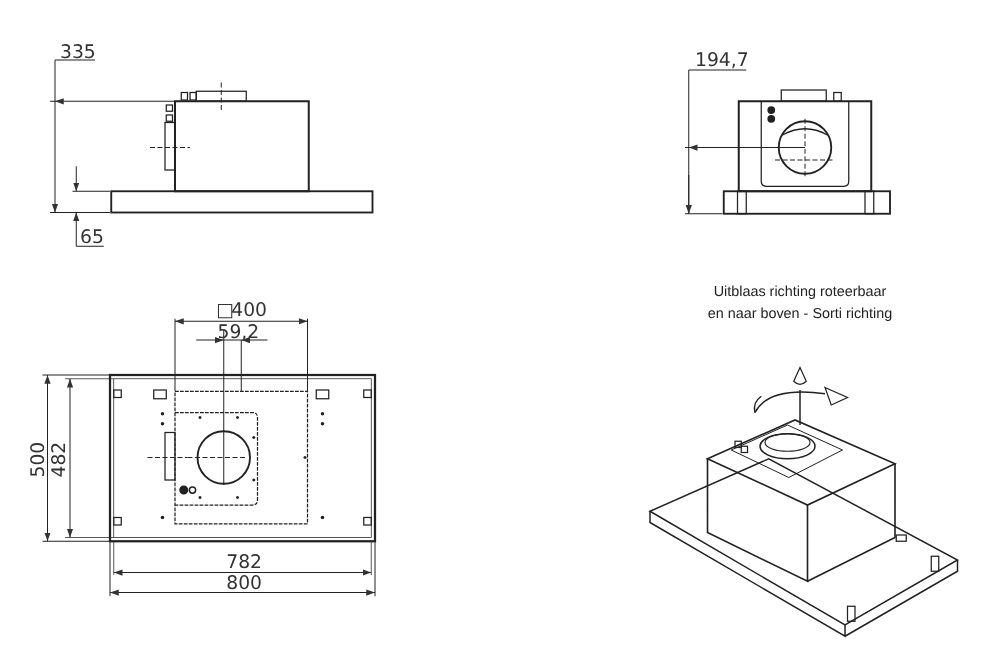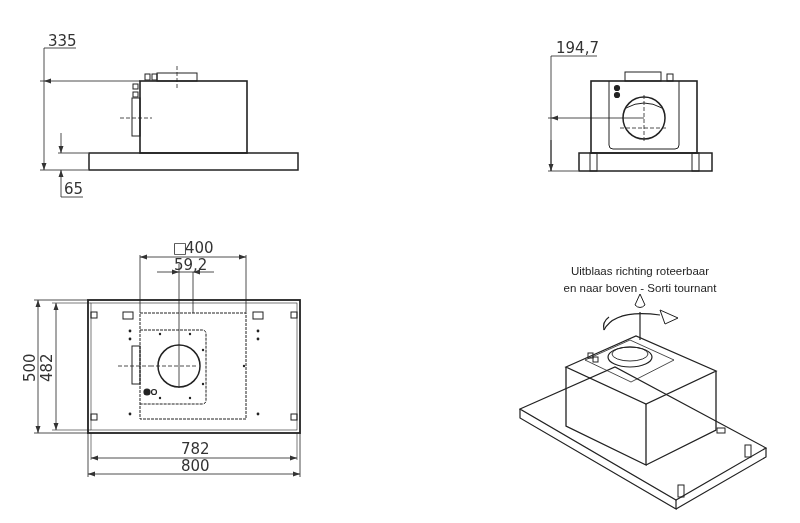--- a/index.html
+++ b/index.html
@@ -1,19 +1,19 @@
 <!DOCTYPE html>
 <html><head>
 <meta charset="utf-8">
 <style>
   html, body { margin:0; padding:0; background:#ffffff; }
   body { width:800px; height:523px; position:relative; overflow:hidden; font-family:"Liberation Sans", sans-serif; color:#222; }
   svg { position:absolute; left:0; top:0; }
   .dimtxt { font-family:"DejaVu Sans", sans-serif; font-size:15px; fill:#333; }
-  .caption { position:absolute; left:540px; top:226px; width:200px; text-align:center; font-size:11.5px; line-height:17px; color:#222; font-family:"Liberation Sans", sans-serif;margin-top:37px; }
+  .caption { position:absolute; left:540px; top:226px; width:200px; text-align:center; font-size:11.5px; line-height:17px; color:#222; font-family:"Liberation Sans", sans-serif; }
   .caption span { display:block; }
 </style>
 </head>
 <body>
 
 <svg width="800" height="523" viewBox="0 0 800 523">
   <defs>
     <marker id="arr" markerWidth="8" markerHeight="8" refX="7" refY="4" orient="auto-start-reverse" markerUnits="userSpaceOnUse">
       <path d="M0,1.5 L7,4 L0,6.5 Z" fill="#333"></path>
     </marker>
@@ -168,14 +168,14 @@
     <path d="M660,310 L678,318 L665,324 Z" stroke-width="1"></path>
 
     <rect x="678" y="485" width="6" height="12" stroke-width="1"></rect>
     <rect x="745" y="445" width="6" height="12" stroke-width="1"></rect>
     <rect x="717" y="428" width="8" height="5" stroke-width="1"></rect>
   </g>
 </svg>
 
 <div class="caption">
   <span>Uitblaas richting roteerbaar</span>
-  <span>en naar boven - Sorti tournant</span>
+  <span>en naar boven - Sorti richting</span>
 </div>
 
 </body></html>

